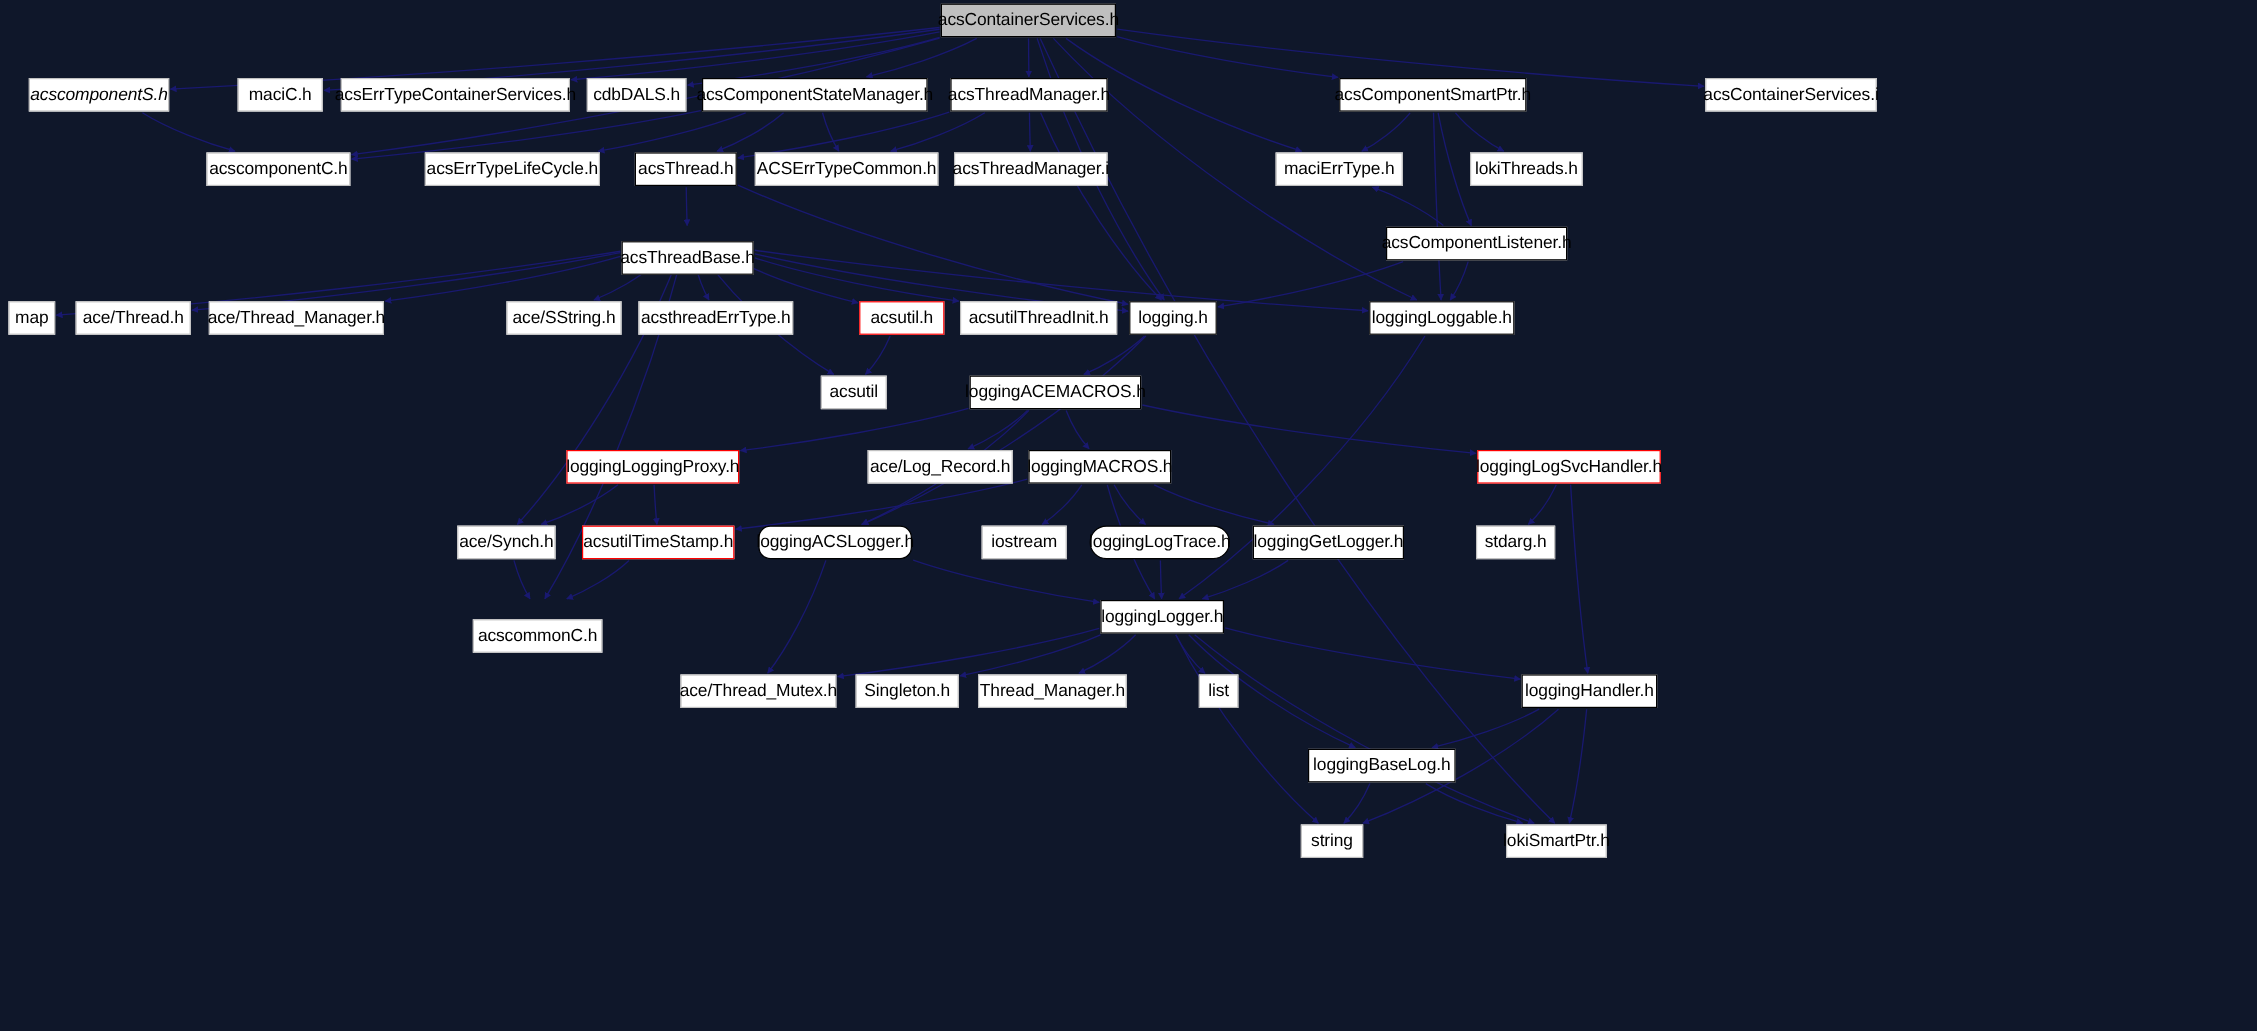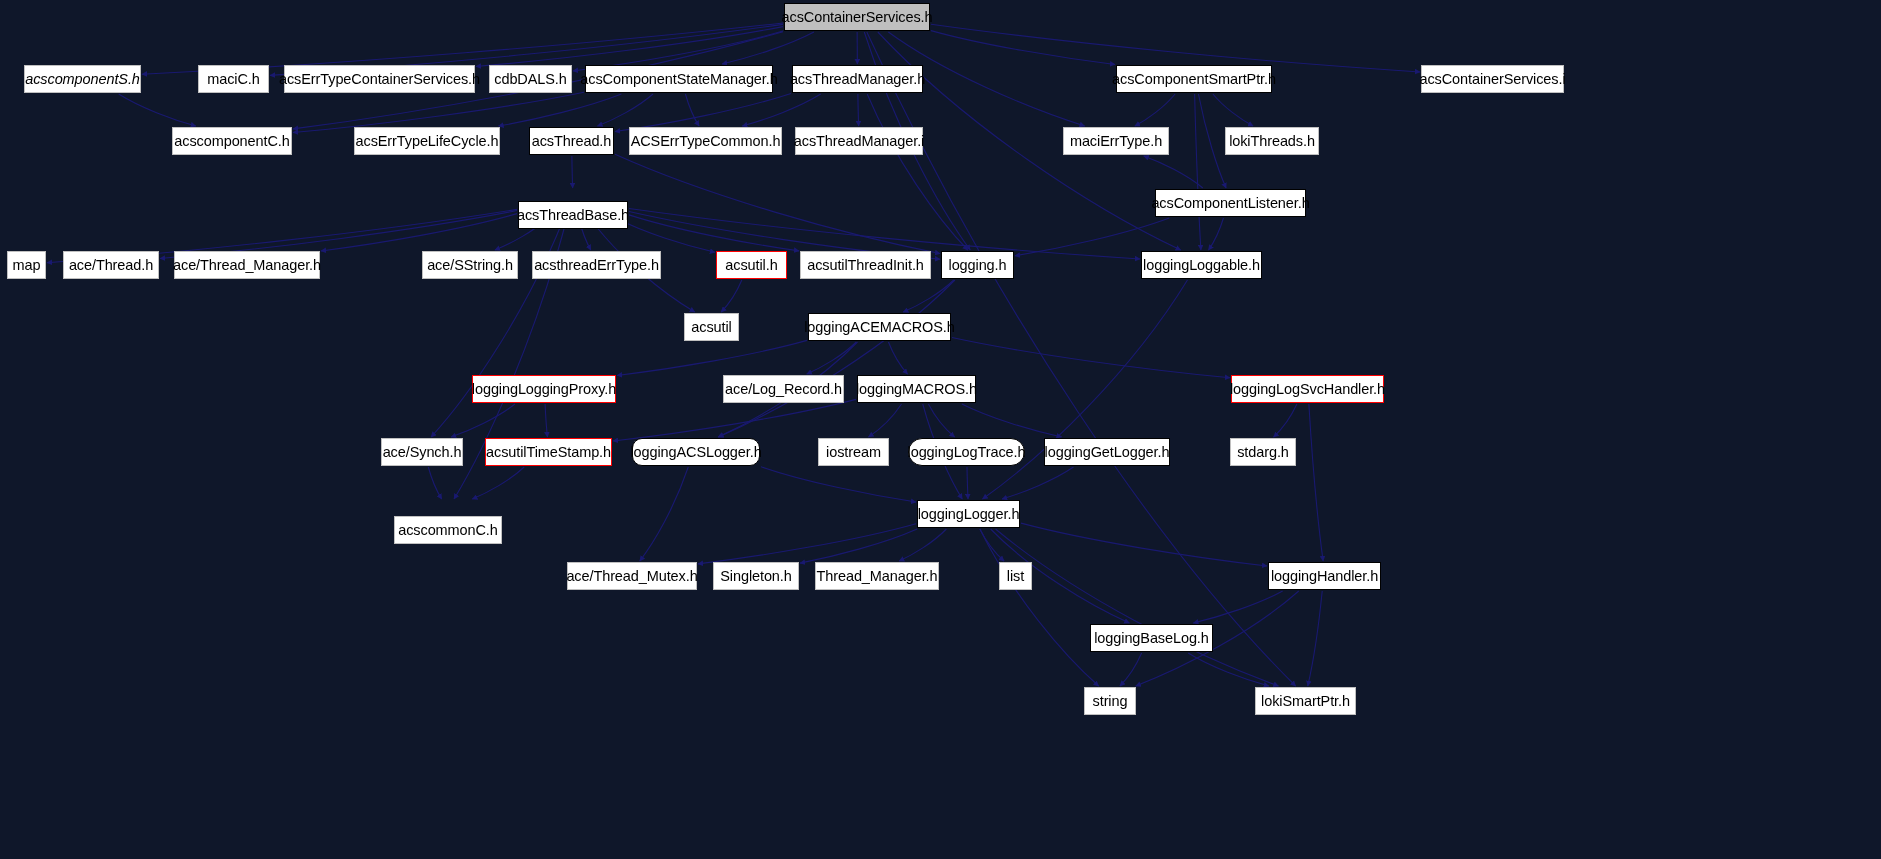--- a/index.html
+++ b/index.html
@@ -292,17 +292,17 @@
       </div>
       <div class="node " style="left: 394px; top: 500px; width: 108px; margin-top: 16px;">
         <span>acscommonC.h</span>
       </div>
       <div class="node strong" style="left: 1090px; top: 624px; width: 123px;">
         <span>loggingBaseLog.h</span>
       </div>
       <div class="node " style="left: 1084px; top: 687px; width: 52px;">
         <span>string</span>
       </div>
-      <div class="node " style="left: 1255px; top: 687px; width: 101px;">
+      <div class="node " style="left: 1255px; top: 687px; width: 84px;">
         <span>lokiSmartPtr.h</span>
       </div>
     </div>
 </div>
 
 </body></html>

